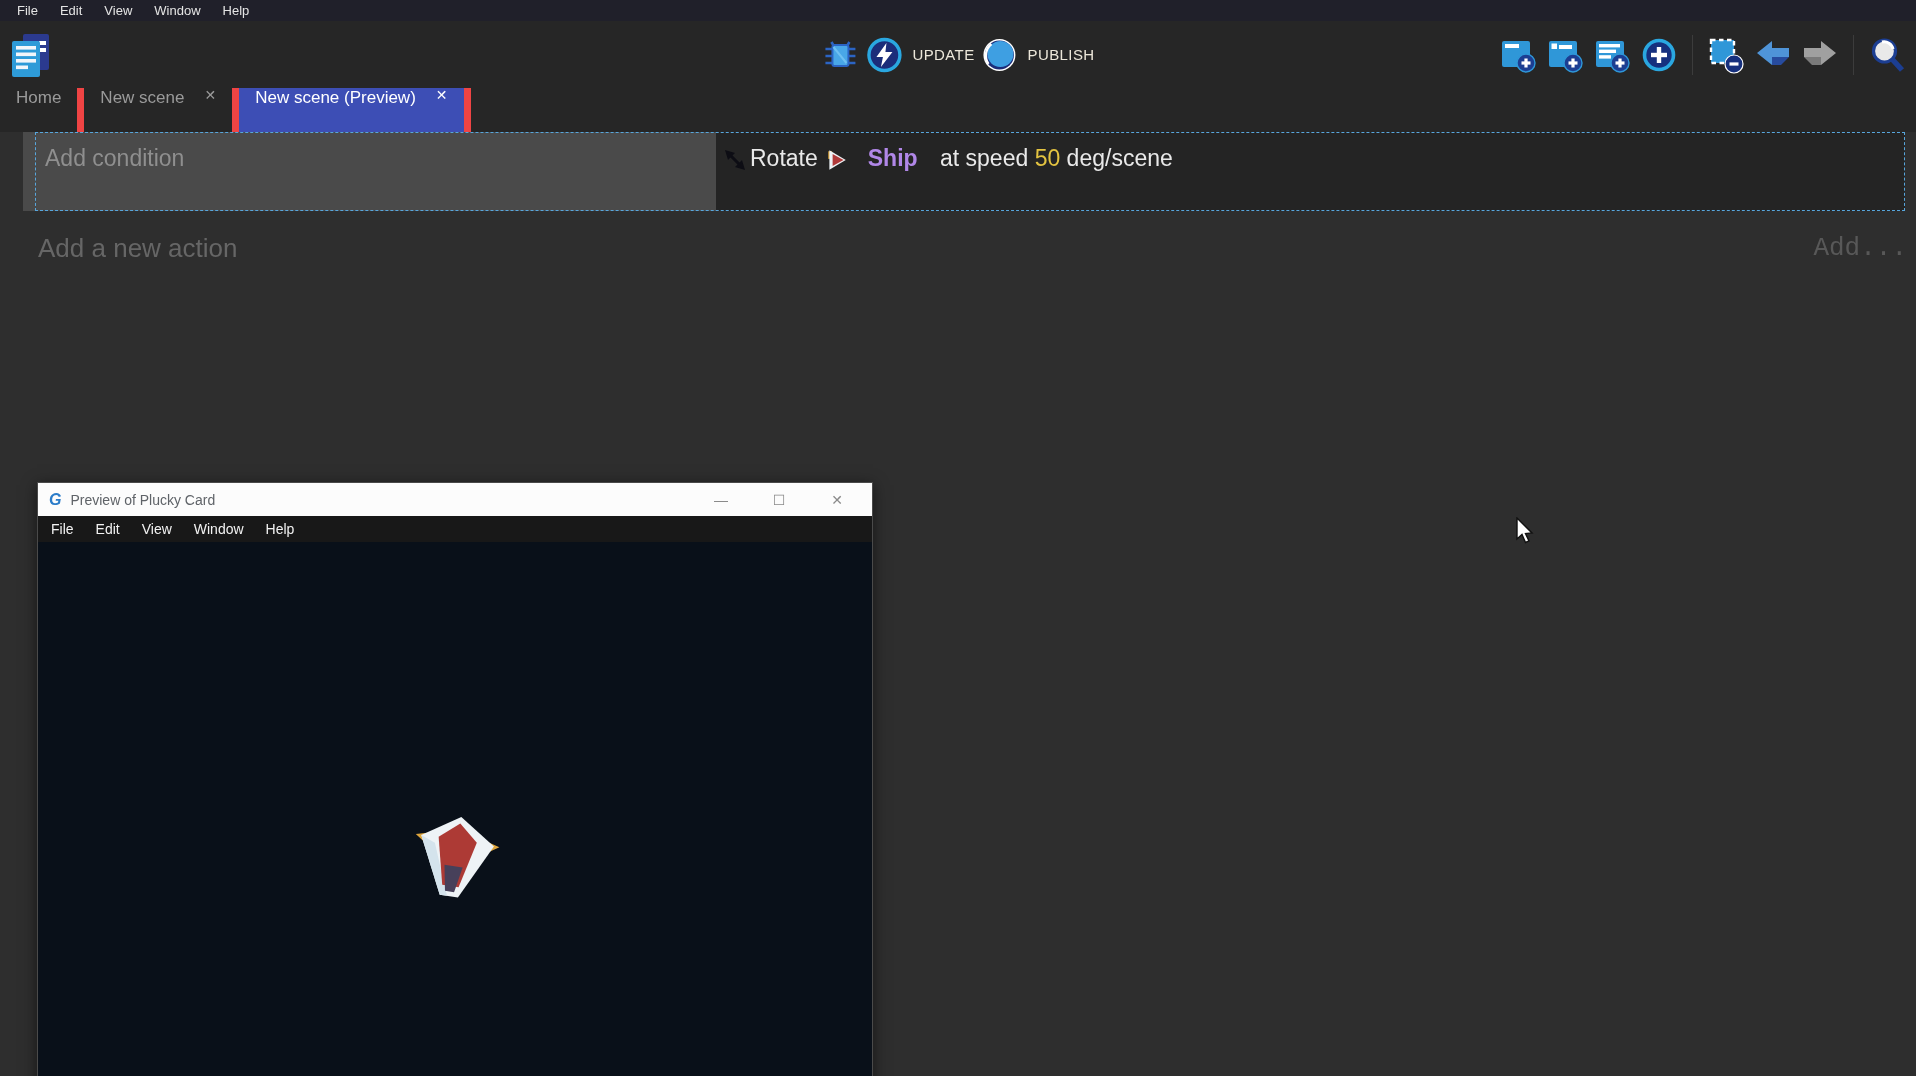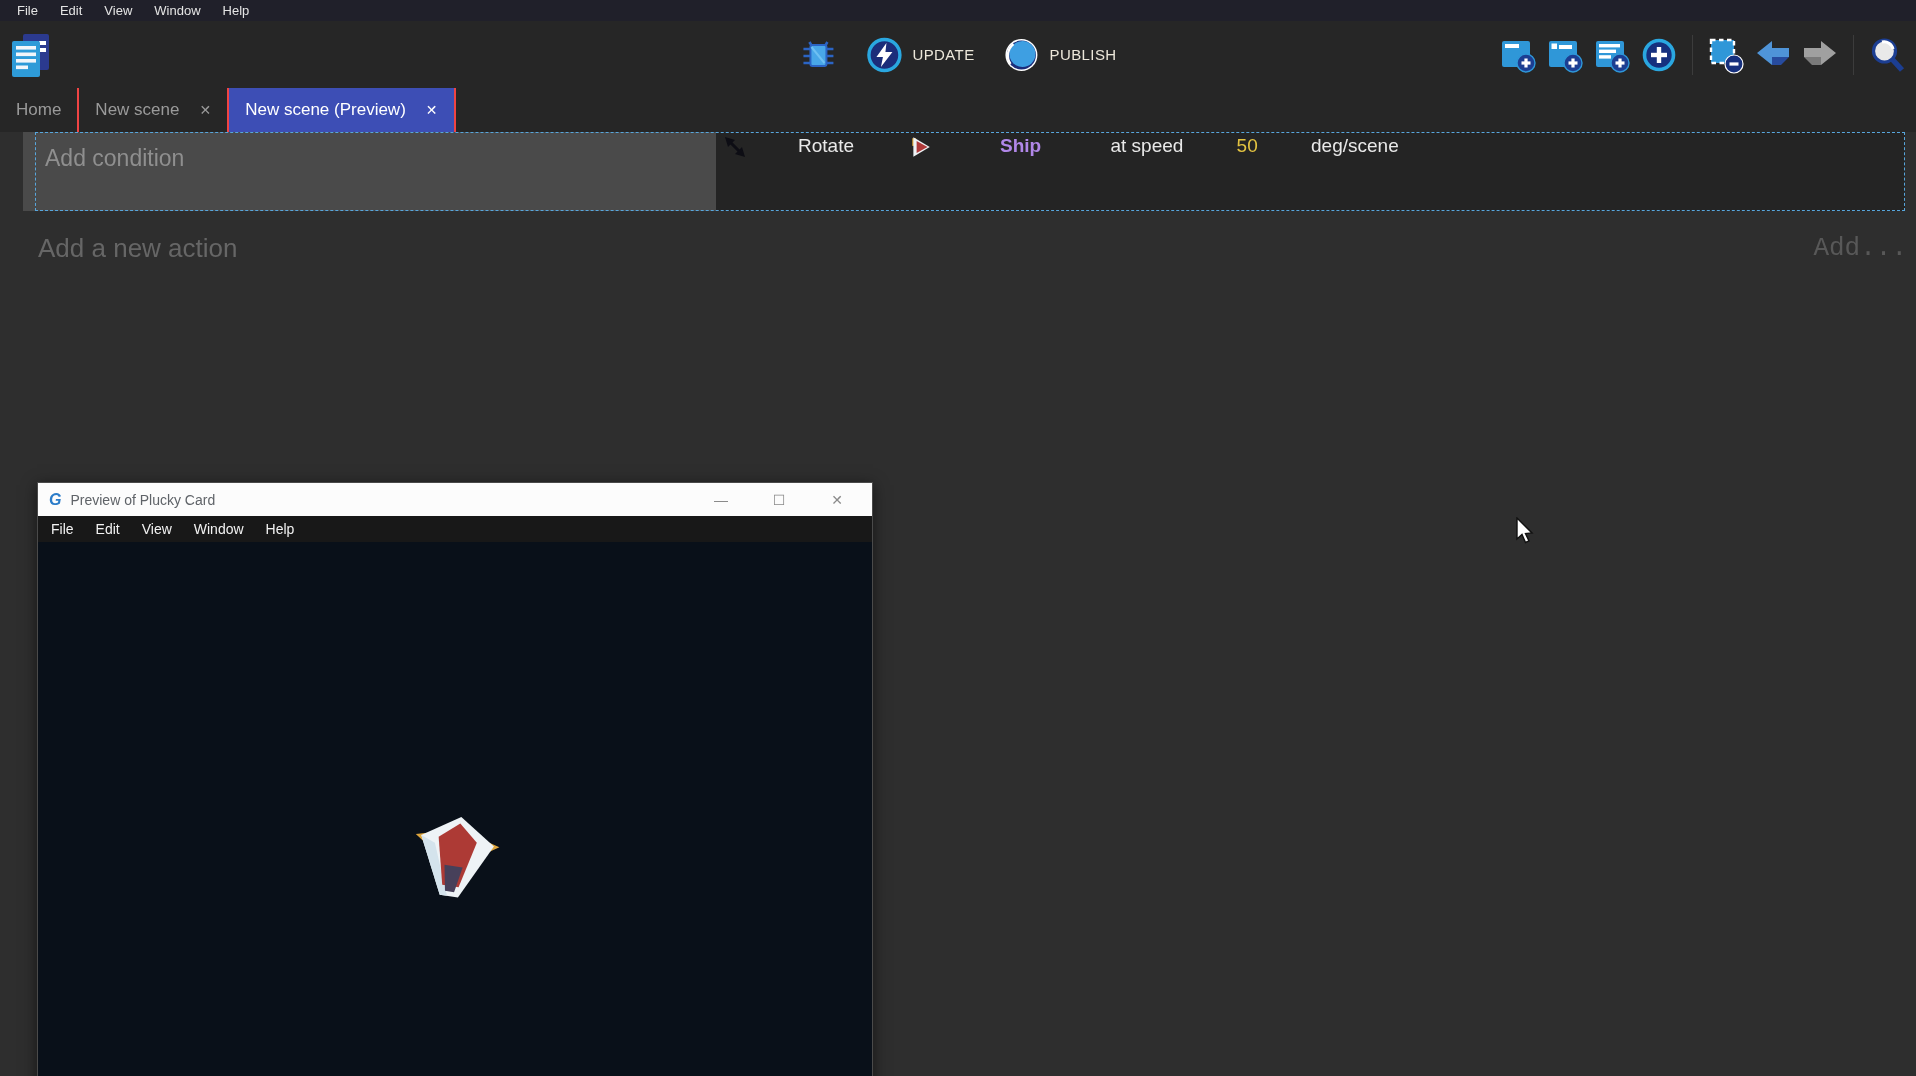--- a/index.html
+++ b/index.html
@@ -18,57 +18,57 @@
   }
   .menubar .mitem {
     color:#e4e4e4; font-size:13px; padding:2px 11px; cursor:default;
   }
 
   
   .toolbar { height:67px; background:#262626; position:relative; }
   .logo { position:absolute; left:8px; top:11px; }
   .tb-center {
     position:absolute; left:50%; top:50%; transform:translate(-50%,-50%);
-    display:flex; align-items:center; gap:28px;
+    display:flex; align-items:center; gap:6px;
   }
   .tb-label { color:#ece7da; font-size:15px; letter-spacing:0.4px; }
   .tb-btn { display:flex; align-items:center; gap:9px; cursor:pointer; }
   .tb-right {
     position:absolute; right:10px; top:50%; transform:translateY(-50%);
     display:flex; align-items:center; gap:9px;
   }
   .tb-sep { width:1px; height:40px; background:#3c3c3c; margin:0 5px; }
   .tb-icon { width:38px; height:38px; display:block; cursor:pointer; }
 
   
   .tabbar { height:44px; background:#262626; display:flex; align-items:stretch; }
   .tab {
-    display:flex; align-items:center; padding:0 16px;
+    display:flex; padding:0 16px;
     color:#9a9a9a; font-size:17px; cursor:pointer;
-    border-right:2px solid #ef4444;
+    border-right:7px solid #ef4444;
   }
   .tab .close {
     margin-left:20px; font-size:14px; color:#9a9a9a; cursor:pointer; line-height:1;
   }
   .tab.active { background:#3d4eb5; color:#ffffff; }
   .tab.active .close { color:#ffffff; }
 
   
   .events { position:relative; height:944px; background:#2e2e2e; }
   .event-row {
     position:absolute; left:23px; right:11px; top:0; height:79px;
     display:flex;
   }
   .cond-cell {
     width:693px; background:#4a4a4a;
     padding:13px 0 0 22px;
     font-size:23px; color:#8f8f8f;
   }
   .act-cell { flex:1; background:#242424; padding:3px 0 0 7px; }
-  .action-line { display:flex; align-items:flex-start; font-size:19px; color:#e9e9e9; height:37px;gap:48px; }
+  .action-line { display:flex; align-items:flex-end; font-size:23px; color:#e9e9e9; height:37px; }
   .action-line .obj { color:#b187e8; font-weight:bold; margin:0 16px; }
   .action-line .num { color:#e3c341; }
   .icon-inline { width:24px; height:24px; margin-right:3px; flex:0 0 auto; }
   .add-action { font-size:23px; color:#757575; margin-top:1px; }
   .selection-border {
     position:absolute; left:12px; right:0; top:0; bottom:0;
     border:1px dashed #58a6dc; pointer-events:none;
   }
   .add-new-event {
     position:absolute; left:38px; top:22px; font-size:26px; color:#666666; cursor:pointer;

